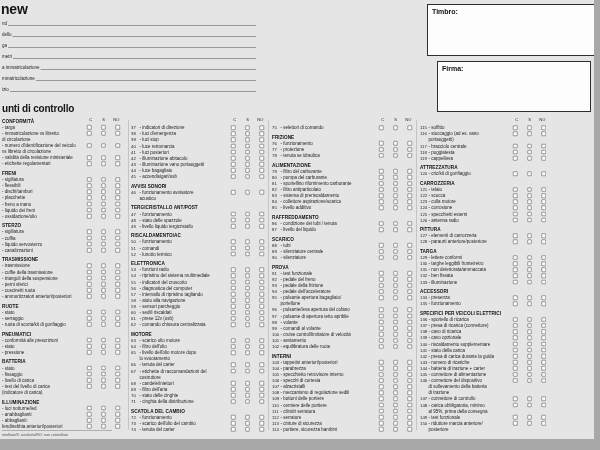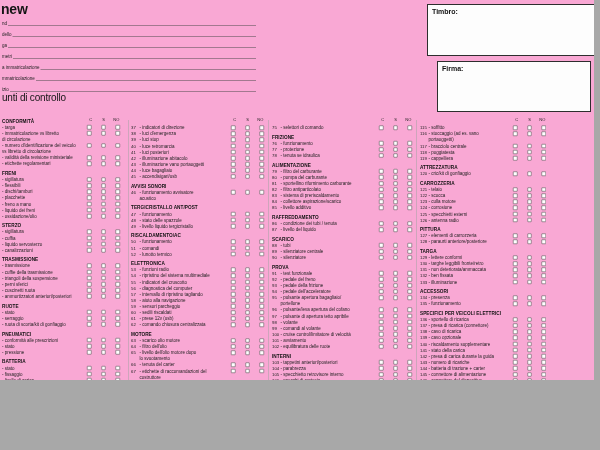--- a/index.html
+++ b/index.html
@@ -3,27 +3,27 @@
 <meta charset="utf-8">
 <style>
   html,body{margin:0;padding:0;}
   body{
     width:600px;height:450px;position:relative;overflow:hidden;
     background:#a8a8a8;
     font-family:"Liberation Sans","DejaVu Sans",sans-serif;
     -webkit-font-smoothing:antialiased;
   }
   .page{
-    position:absolute;left:0;top:0;width:594px;height:380px;
-    background:#f9a8d4;overflow:hidden;color:#1e1e1e;
+    position:absolute;left:0;top:0;width:594px;height:439px;
+    background:#e5e5e5;overflow:hidden;color:#1e1e1e;
   }
   
   .logo{position:absolute;left:1px;top:1px;font-size:14px;font-weight:bold;
         letter-spacing:-0.2px;color:#151515;}
-  .title{position:absolute;left:2px;top:92px;font-size:10px;font-weight:normal;
+  .title{position:absolute;left:2px;top:103px;font-size:10px;font-weight:bold;
          letter-spacing:-0.2px;color:#151515;}
   
   .fields{position:absolute;left:2px;top:15px;width:508px;
           transform:scale(0.5);transform-origin:0 0;}
   .field-row{display:flex;align-items:flex-end;height:22px;}
   .field-label{font-size:9px;line-height:10px;color:#222;white-space:nowrap;}
   .field-line{flex:1;border-bottom:1px solid #4a4a4a;margin-left:2px;height:1px;}
   
   .stamp-box{position:absolute;left:427px;top:4px;width:166px;height:50px;
              border:1.4px solid #2e2e2e;background:#fdfdfd;}

